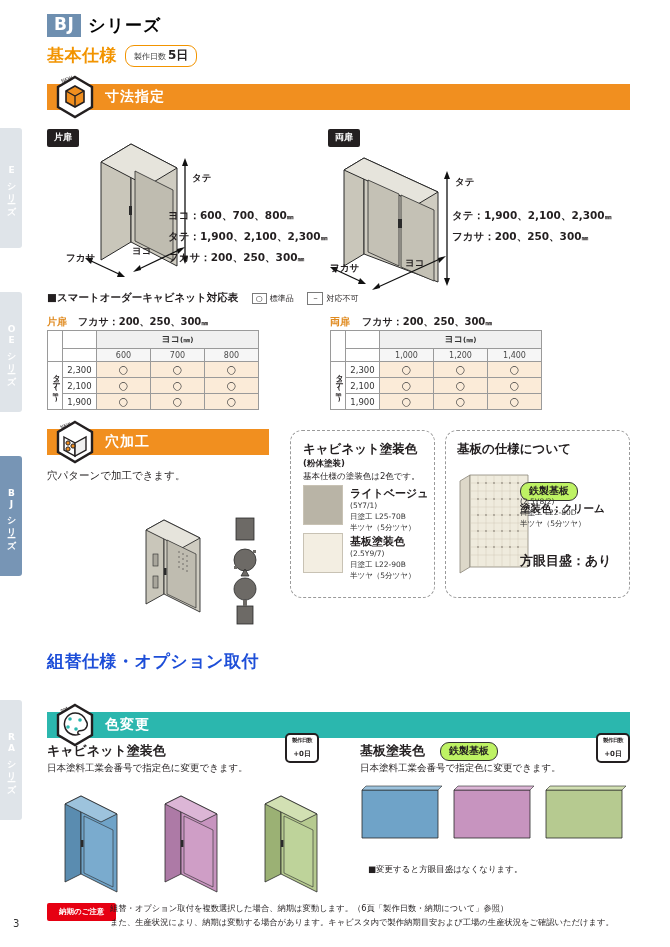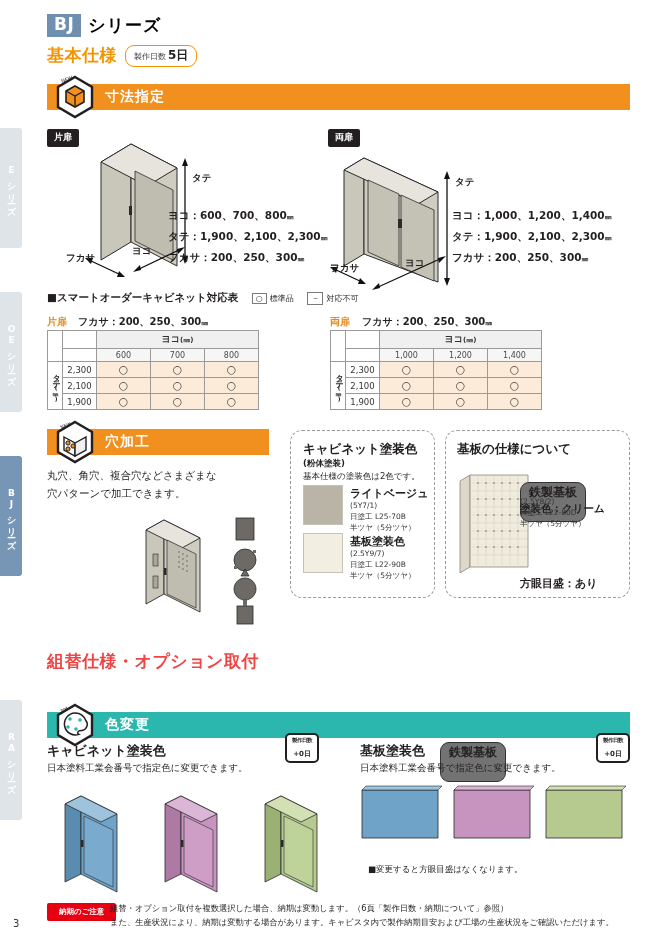--- a/index.html
+++ b/index.html
@@ -100,26 +100,26 @@
   .infobox {
     position:absolute; border:1.4px dashed #9a9a9a; border-radius:12px; background:#fff;
   }
   .ib-title { position:absolute; font-size:12.5px; font-weight:bold; color:#231f20; }
   .ib-sub { position:absolute; font-size:8.5px; font-weight:bold; color:#231f20; }
   .ib-note { position:absolute; font-size:8.5px; color:#231f20; }
   .swatch { position:absolute; border:1px solid #c8c2b4; }
   .sw-name { position:absolute; font-size:11px; font-weight:bold; }
   .sw-line { position:absolute; font-size:7.5px; line-height:11px; color:#333; }
   .pill-outline {
-    position:absolute; border:1px solid #333; border-radius:9px; font-size:12px;
-    padding:1px 8px 20px; font-weight:bold; background:#737373; white-space:nowrap;
-  }
-
-  
-  .sec2-title { position:absolute; left:47px; top:650px; color:#ef4444; font-size:17px; font-weight:bold; letter-spacing:0.5px; }
+    position:absolute; border:1px solid #333; border-radius:9px; font-size:10px;
+    padding:1px 8px 2px; font-weight:bold; background:#bef264; white-space:nowrap;
+  }
+
+  
+  .sec2-title { position:absolute; left:47px; top:650px; color:#1d4ed8; font-size:17px; font-weight:bold; letter-spacing:0.5px; }
   .opt-title { position:absolute; font-size:13px; font-weight:bold; color:#231f20; }
   .opt-desc { position:absolute; font-size:9.5px; color:#231f20; }
   .day-badge {
     position:absolute; border:2px solid #231f20; border-radius:5px; width:34px; height:30px;
     display:flex; flex-direction:column; align-items:center; justify-content:center;
     background:#fff; line-height:1;
   }
   .day-badge .t { font-size:5.5px; font-weight:bold; letter-spacing:-0.5px;}
   .day-badge .v { font-size:13px; font-weight:bold; margin-top:1px;}
   .day-badge .v span { font-size:7px; }
@@ -222,21 +222,20 @@
     <polygon points="116,126 108,128 109,133" fill="#111"></polygon>
   <line x1="4" y1="139" x2="32" y2="152" stroke="#111" stroke-width="1.3"></line>
   <polygon points="0,137 8,137 6,143" fill="#111"></polygon>
     <polygon points="36,154 28,154 30,148" fill="#111"></polygon>
 </svg>
 <div class="axis-lbl" style="left:455px; top:176px;">タテ</div>
 <div class="axis-lbl" style="left:405px; top:257px;">ヨコ</div>
 <div class="axis-lbl" style="left:330px; top:262px;">フカサ</div>
 
 <div class="dimtext" style="left:452px; top:206px;">
-  <div><span>ヨコ：1,000、1,200、1,400</span><span class="u">㎜</span></div>
   <div><span>タテ：1,900、2,100、2,300</span><span class="u">㎜</span></div>
   <div><span>フカサ：200、250、300</span><span class="u">㎜</span></div>
 </div>
 
 <div class="tbl-caption" style="left:47px; top:291px;">
   <span>■スマートオーダーキャビネット対応表</span>
   <span class="legend-chip">
     <span class="legend-box">○</span>
       <span>標準品</span>
   </span>
@@ -330,21 +329,20 @@
     <polygon points="23,3 40,13 40,33 23,43 6,33 6,13" fill="#ffffff" stroke="#231f20" stroke-width="2.4"></polygon>
     <polygon points="12,18 23,24 23,37 12,31" fill="#ffffff" stroke="#231f20" stroke-width="1.4"></polygon>
     <polygon points="23,24 34,18 34,31 23,37" fill="#f0f0f0" stroke="#231f20" stroke-width="1.4"></polygon>
     <circle cx="16" cy="24" r="2.1" fill="#f18f1f" stroke="#231f20" stroke-width="1"></circle>
     <circle cx="16" cy="30" r="2.1" fill="#f18f1f" stroke="#231f20" stroke-width="1"></circle>
     <circle cx="21" cy="27" r="2.1" fill="#f18f1f" stroke="#231f20" stroke-width="1"></circle>
     <text x="9" y="10" font-size="4.6" fill="#231f20" transform="rotate(-20 9 10)">NEW</text>
   </svg>
 </div>
 <div class="body-txt" style="left:47px; top:466px; width:240px;">
-  <div>丸穴、角穴、複合穴などさまざまな</div>
   <div>穴パターンで加工できます。</div>
 </div>
 
 <svg style="position:absolute;left:138px;top:512px;" width="110" height="100">
   <polygon points="8,18 26,8 26,82 8,92" fill="#c9c6ba" stroke="#2a2a2a" stroke-width="0.9"></polygon>
   <polygon points="26,8 62,26 62,100 26,82" fill="#cfccc1" stroke="#2a2a2a" stroke-width="0.9"></polygon>
   <polygon points="8,18 26,8 62,26 44,36" fill="#e6e4dc" stroke="#2a2a2a" stroke-width="0.9"></polygon>
   <polygon points="29,28 58,42 58,96 29,82" fill="#bfbcb0" stroke="#2a2a2a" stroke-width="0.7"></polygon>
   <g fill="#8a8780">
     <circle cx="41" cy="40" r="1"></circle>
@@ -454,21 +452,21 @@
   </g>
 </svg>
 
 <div class="pill-outline" style="left:520px; top:482px;">鉄製基板</div>
 <div class="sw-name" style="left:520px; top:502px; font-size:10.5px;">塗装色：クリーム</div>
 <div class="sw-line" style="left:520px; top:496px;">
   <div>(2.5Y8/2)</div>
   <div>日塗工 L22-80D</div>
   <div>半ツヤ（5分ツヤ）</div>
 </div>
-<div class="sw-name" style="left:520px; top:552px; font-size:11px;margin-top:24px;">方眼目盛：あり</div>
+<div class="sw-name" style="left:520px; top:552px; font-size:13px;">方眼目盛：あり</div>
 
 <div class="sec2-title">組替仕様・オプション取付</div>
 <div class="band teal">
   <span>色変更</span>
 </div>
 <div class="hex-icon" style="left:52px; top:702px;">
   <svg viewBox="0 0 46 46">
     <polygon points="23,3 40,13 40,33 23,43 6,33 6,13" fill="#ffffff" stroke="#231f20" stroke-width="2.4"></polygon>
     <path d="M23,11 a11,11 0 1,0 4,21.4 c-2,-1 -1.4,-3.4 0.6,-3.7 l2.4,-0.3 a6,6 0 0,0 4,-9.6 A11,11 0 0,0 23,11 Z" fill="#fff" stroke="#231f20" stroke-width="1.5"></path>
     <circle cx="18" cy="17" r="1.8" fill="#2bb7ae"></circle>

